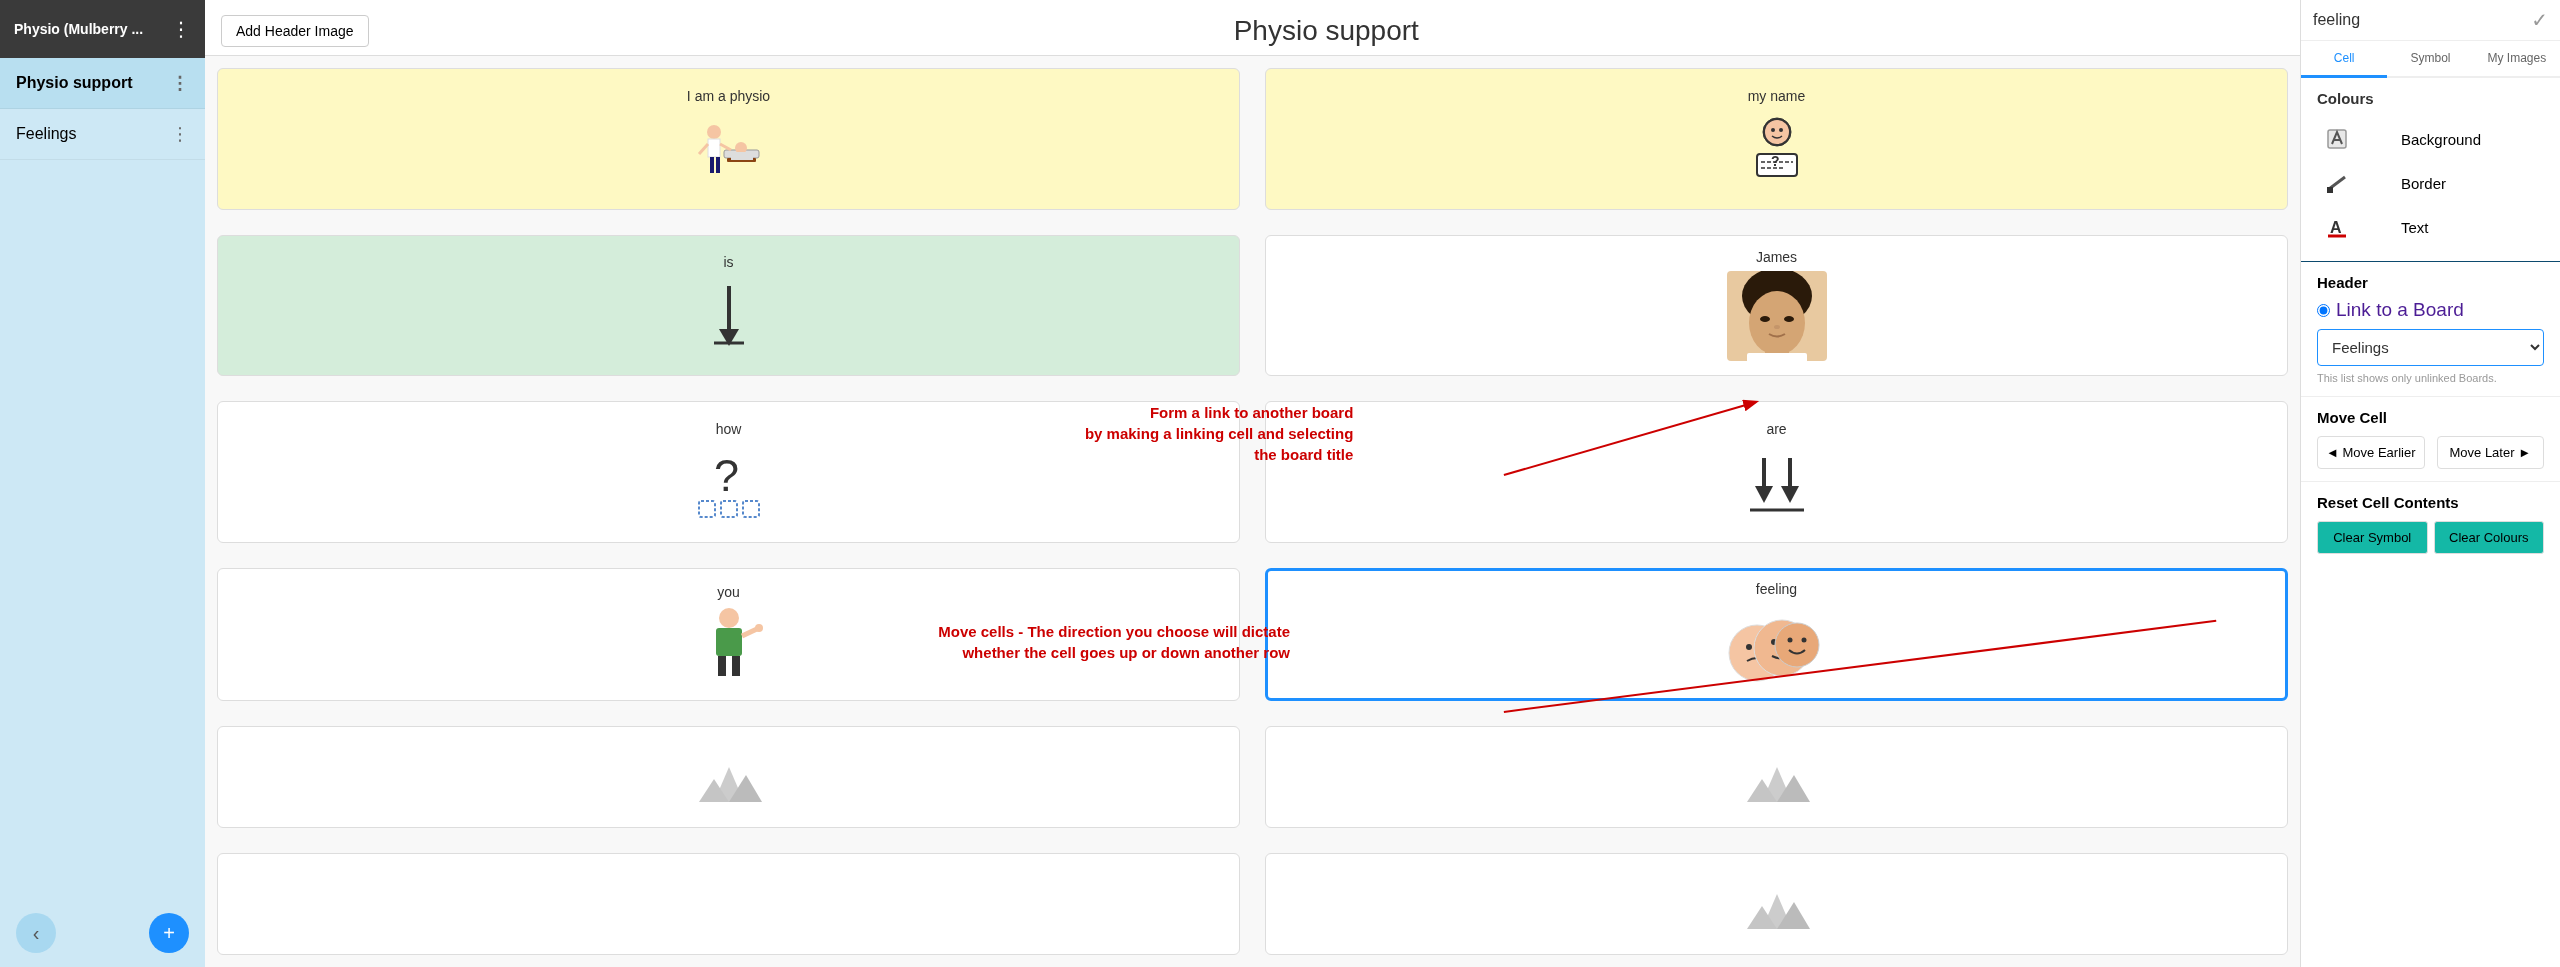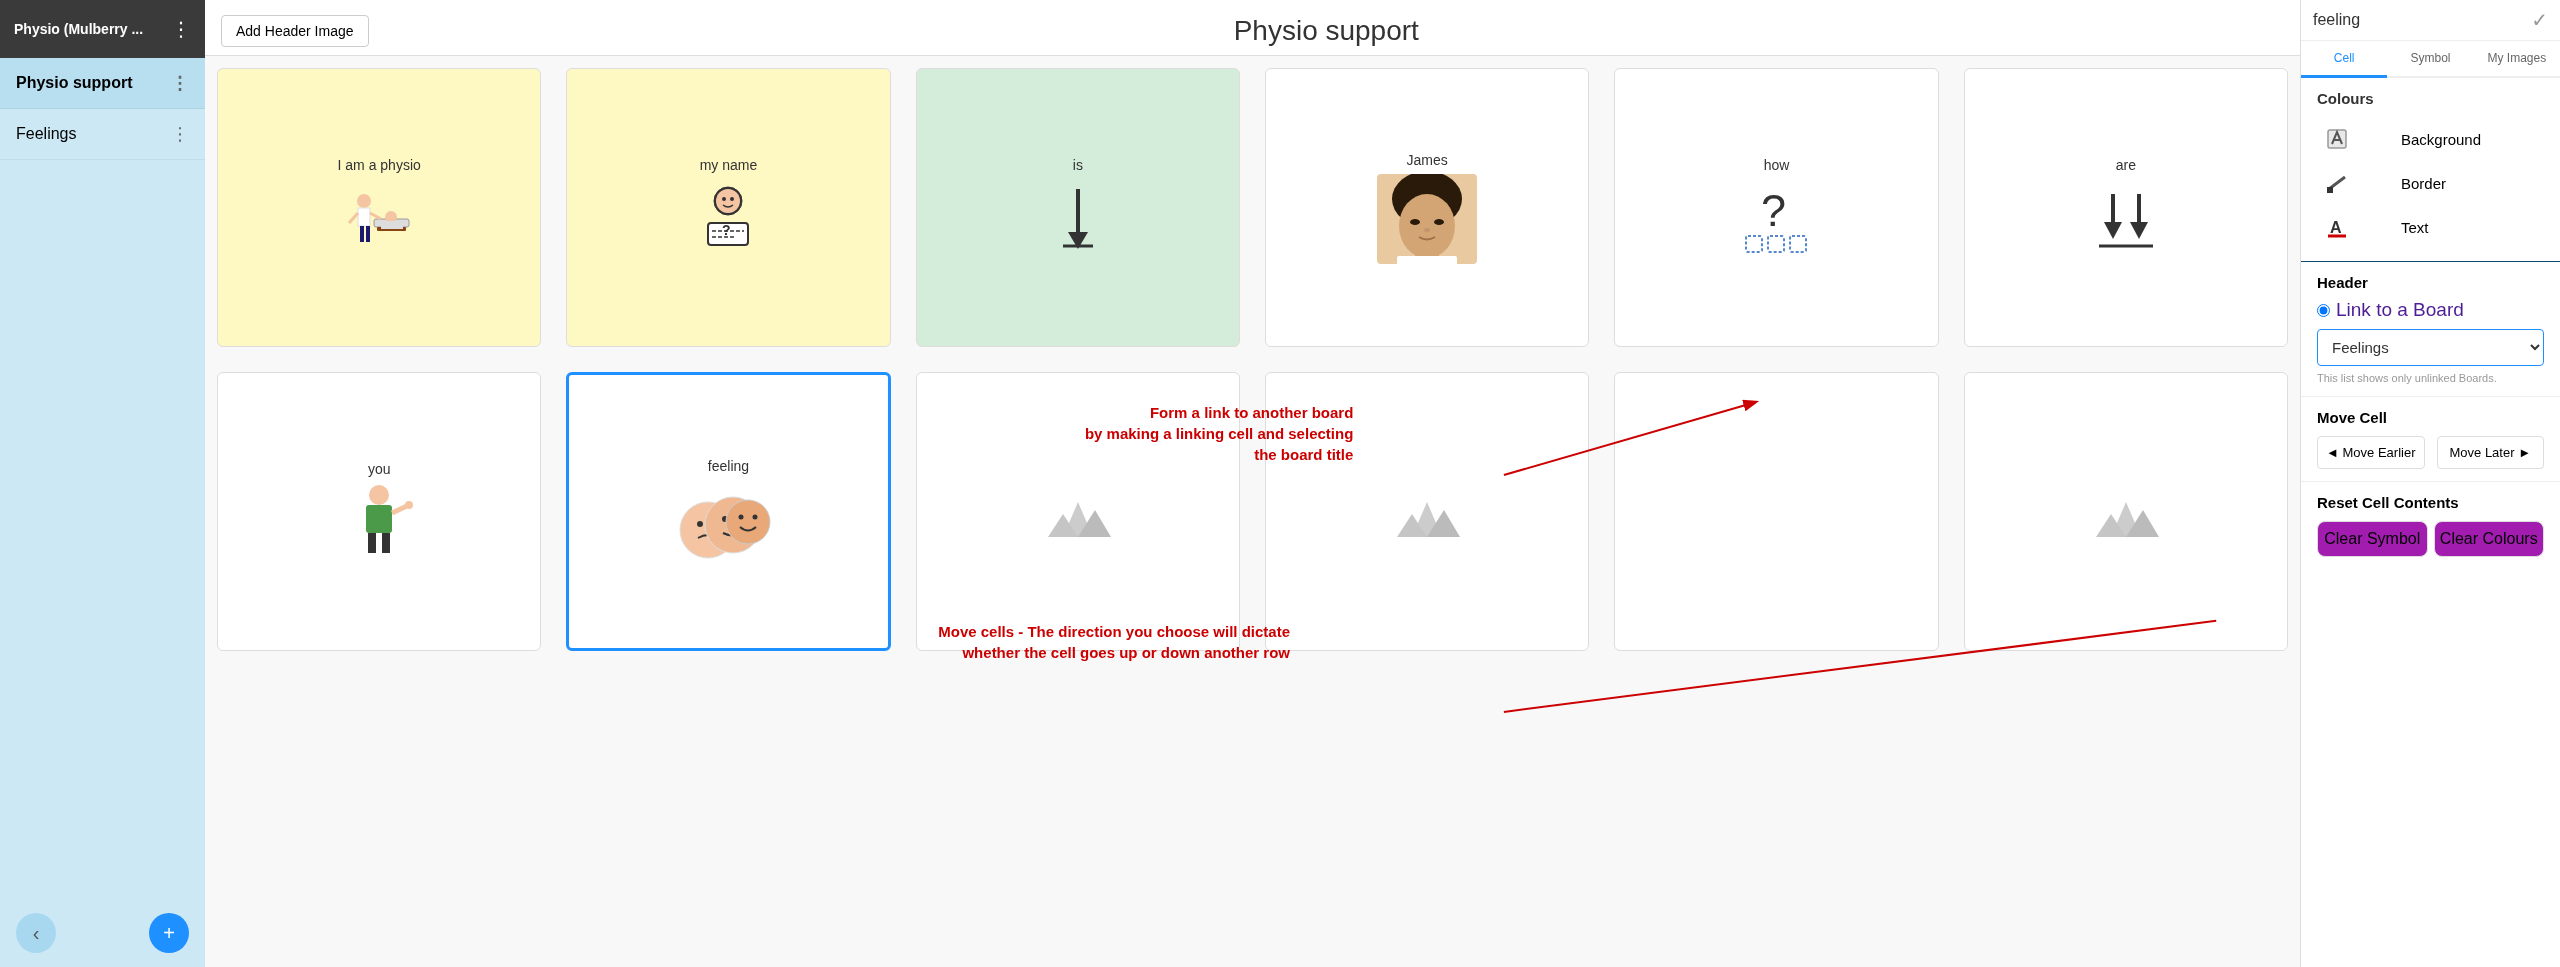--- a/index.html
+++ b/index.html
@@ -84,21 +84,21 @@
       flex: 1;
       text-align: center;
       font-size: 28px;
       font-weight: 300;
       color: #333;
     }
     #grid-area {
       flex: 1;
       padding: 12px;
       display: grid;
-      grid-template-columns: repeat(6, 1fr);
+      grid-template-columns: repeat(2, 1fr);
       grid-template-rows: repeat(3, 1fr);
       gap: 25px;
       overflow: hidden;
       position: relative;
     }
     .cell {
       background: #fff;
       border: 1px solid #ddd;
       border-radius: 6px;
       display: flex;
@@ -236,24 +236,24 @@
       justify-content: center;
       gap: 4px;
     }
     .reset-section { padding: 12px 16px; }
     .reset-title { font-size: 15px; font-weight: bold; margin-bottom: 10px; }
     .reset-btns { display: flex; gap: 6px; }
     .reset-btn {
       flex: 1;
       padding: 8px 0;
       border: 1px solid #ddd;
-      background: #a21caf;
-      font-size: 16px;
-      cursor: pointer;
-      border-radius: 8px;
+      background: #14b8a6;
+      font-size: 13px;
+      cursor: pointer;
+      border-radius: 3px;
       text-align: center;
     }
 
     
     .annotation-box {
       position: absolute;
       color: #cc0000;
       font-size: 15px;
       font-weight: bold;
       pointer-events: none;

